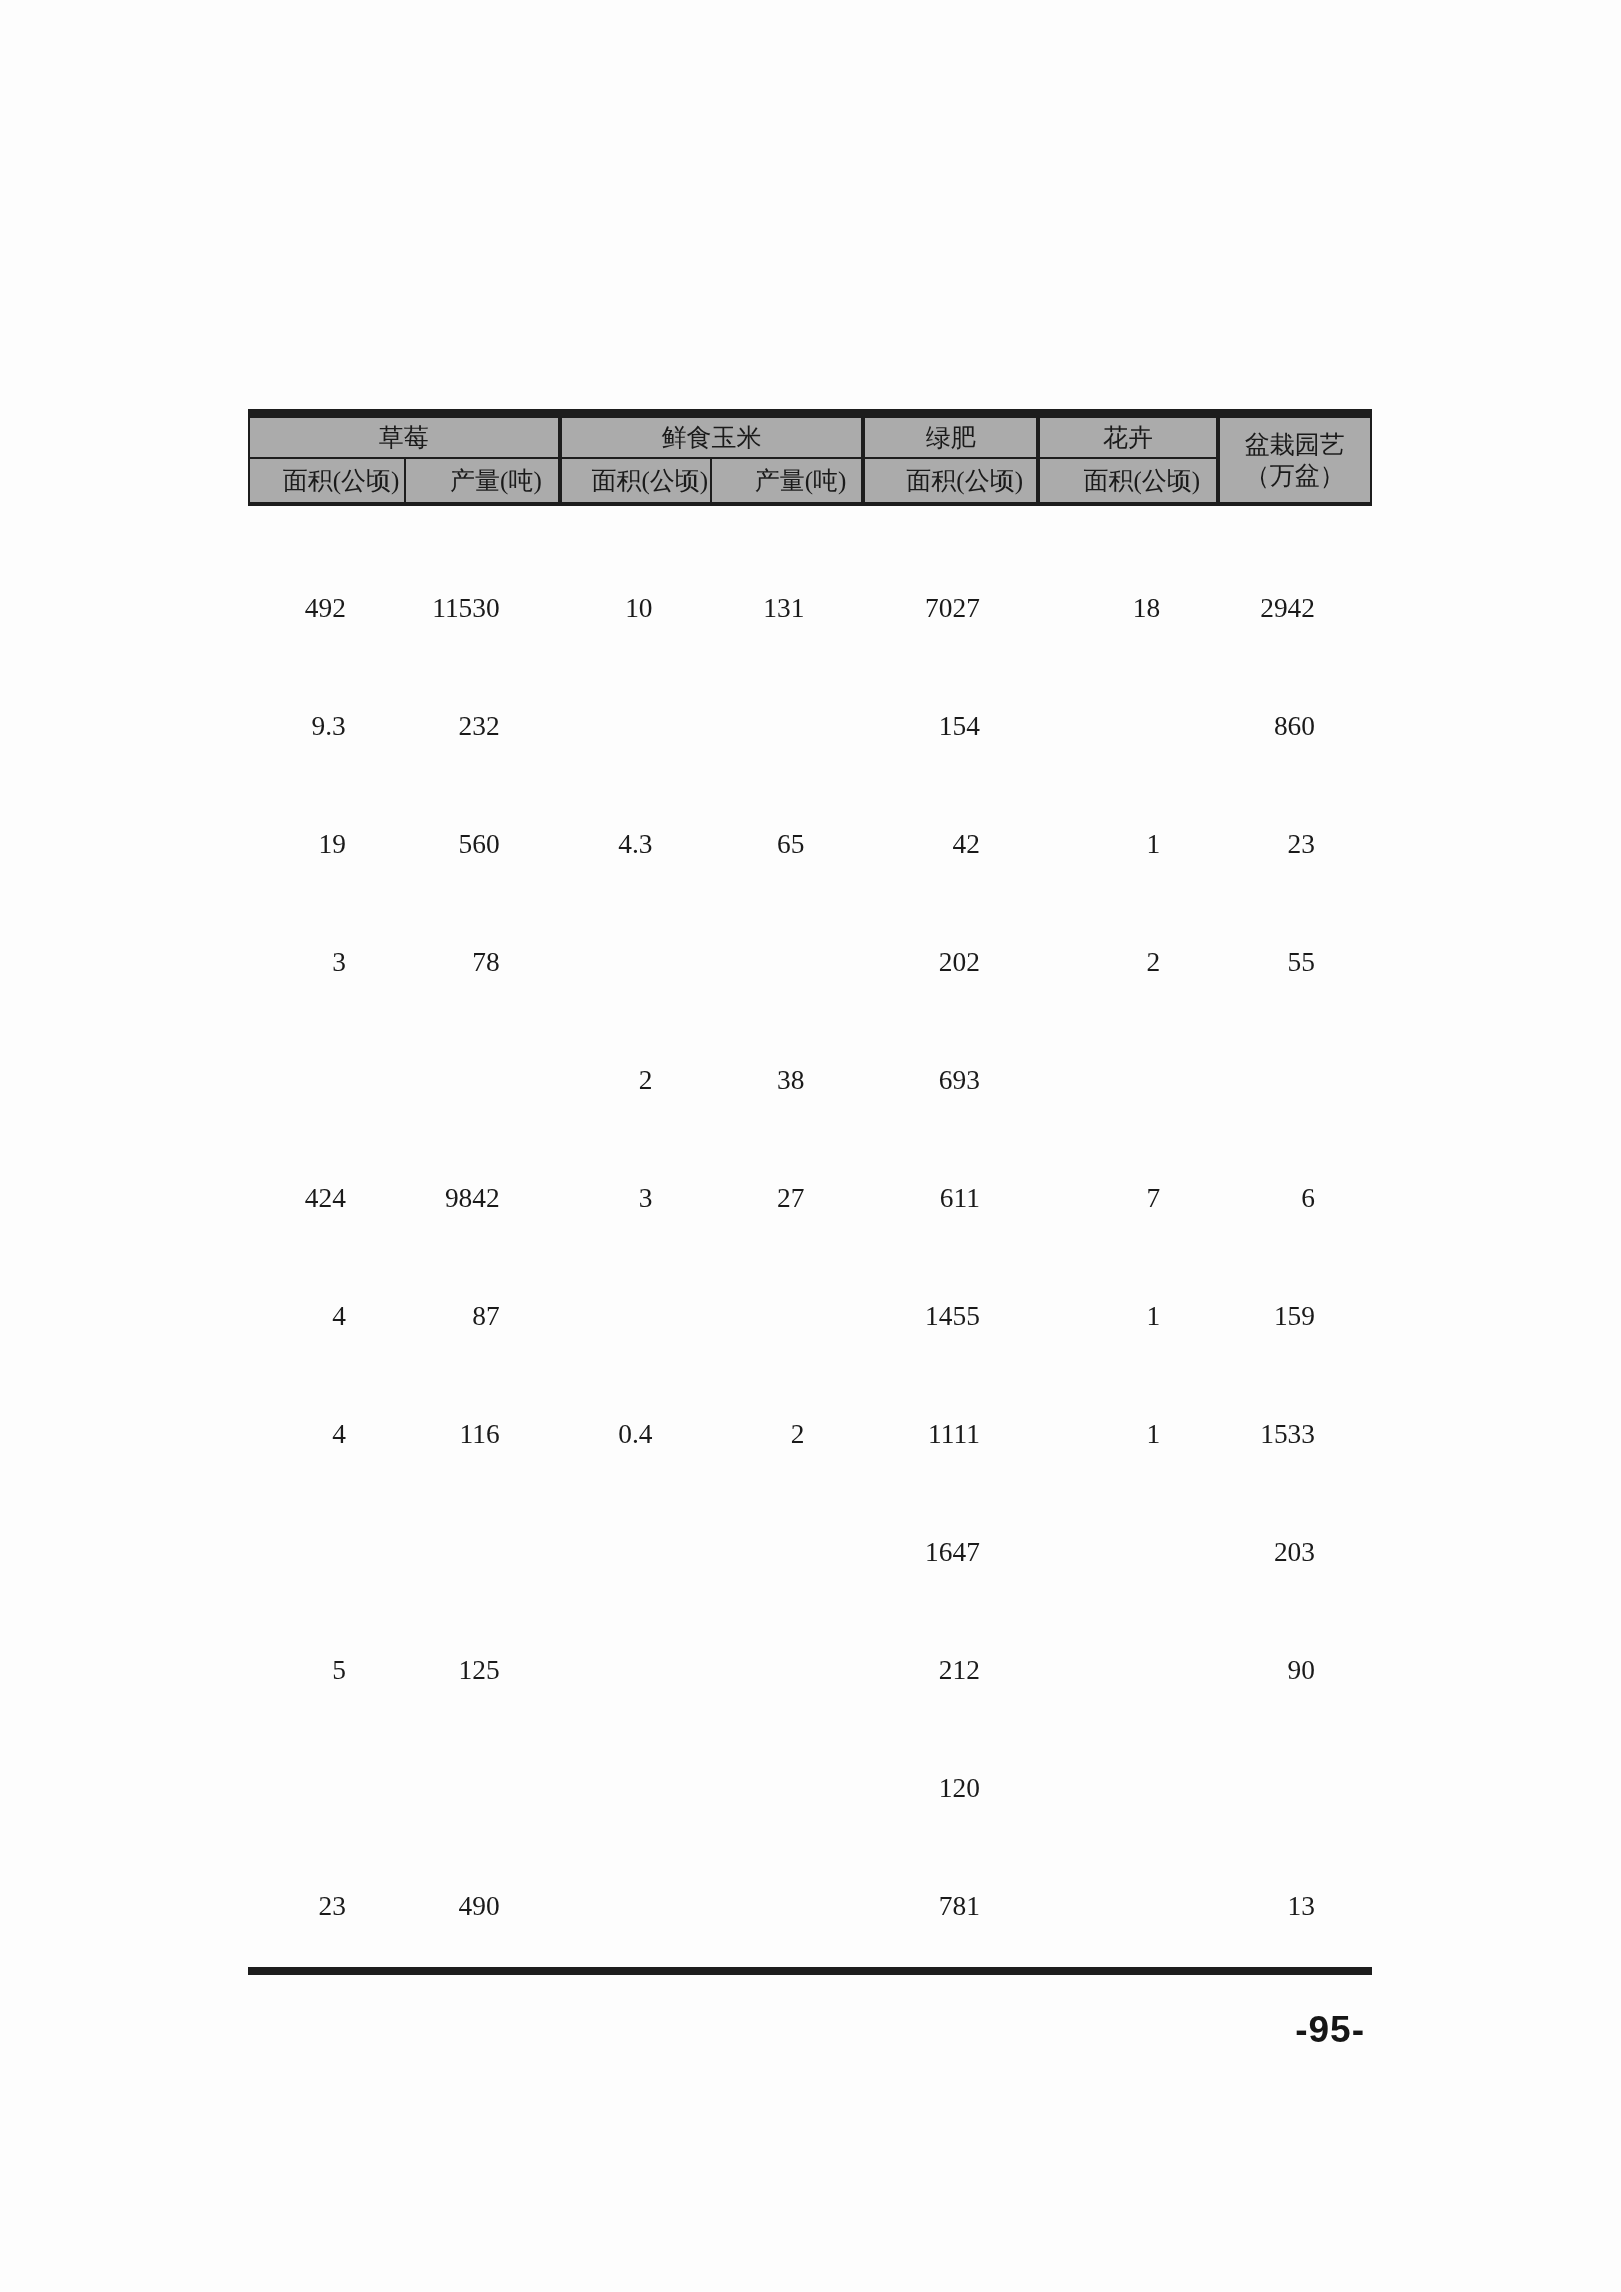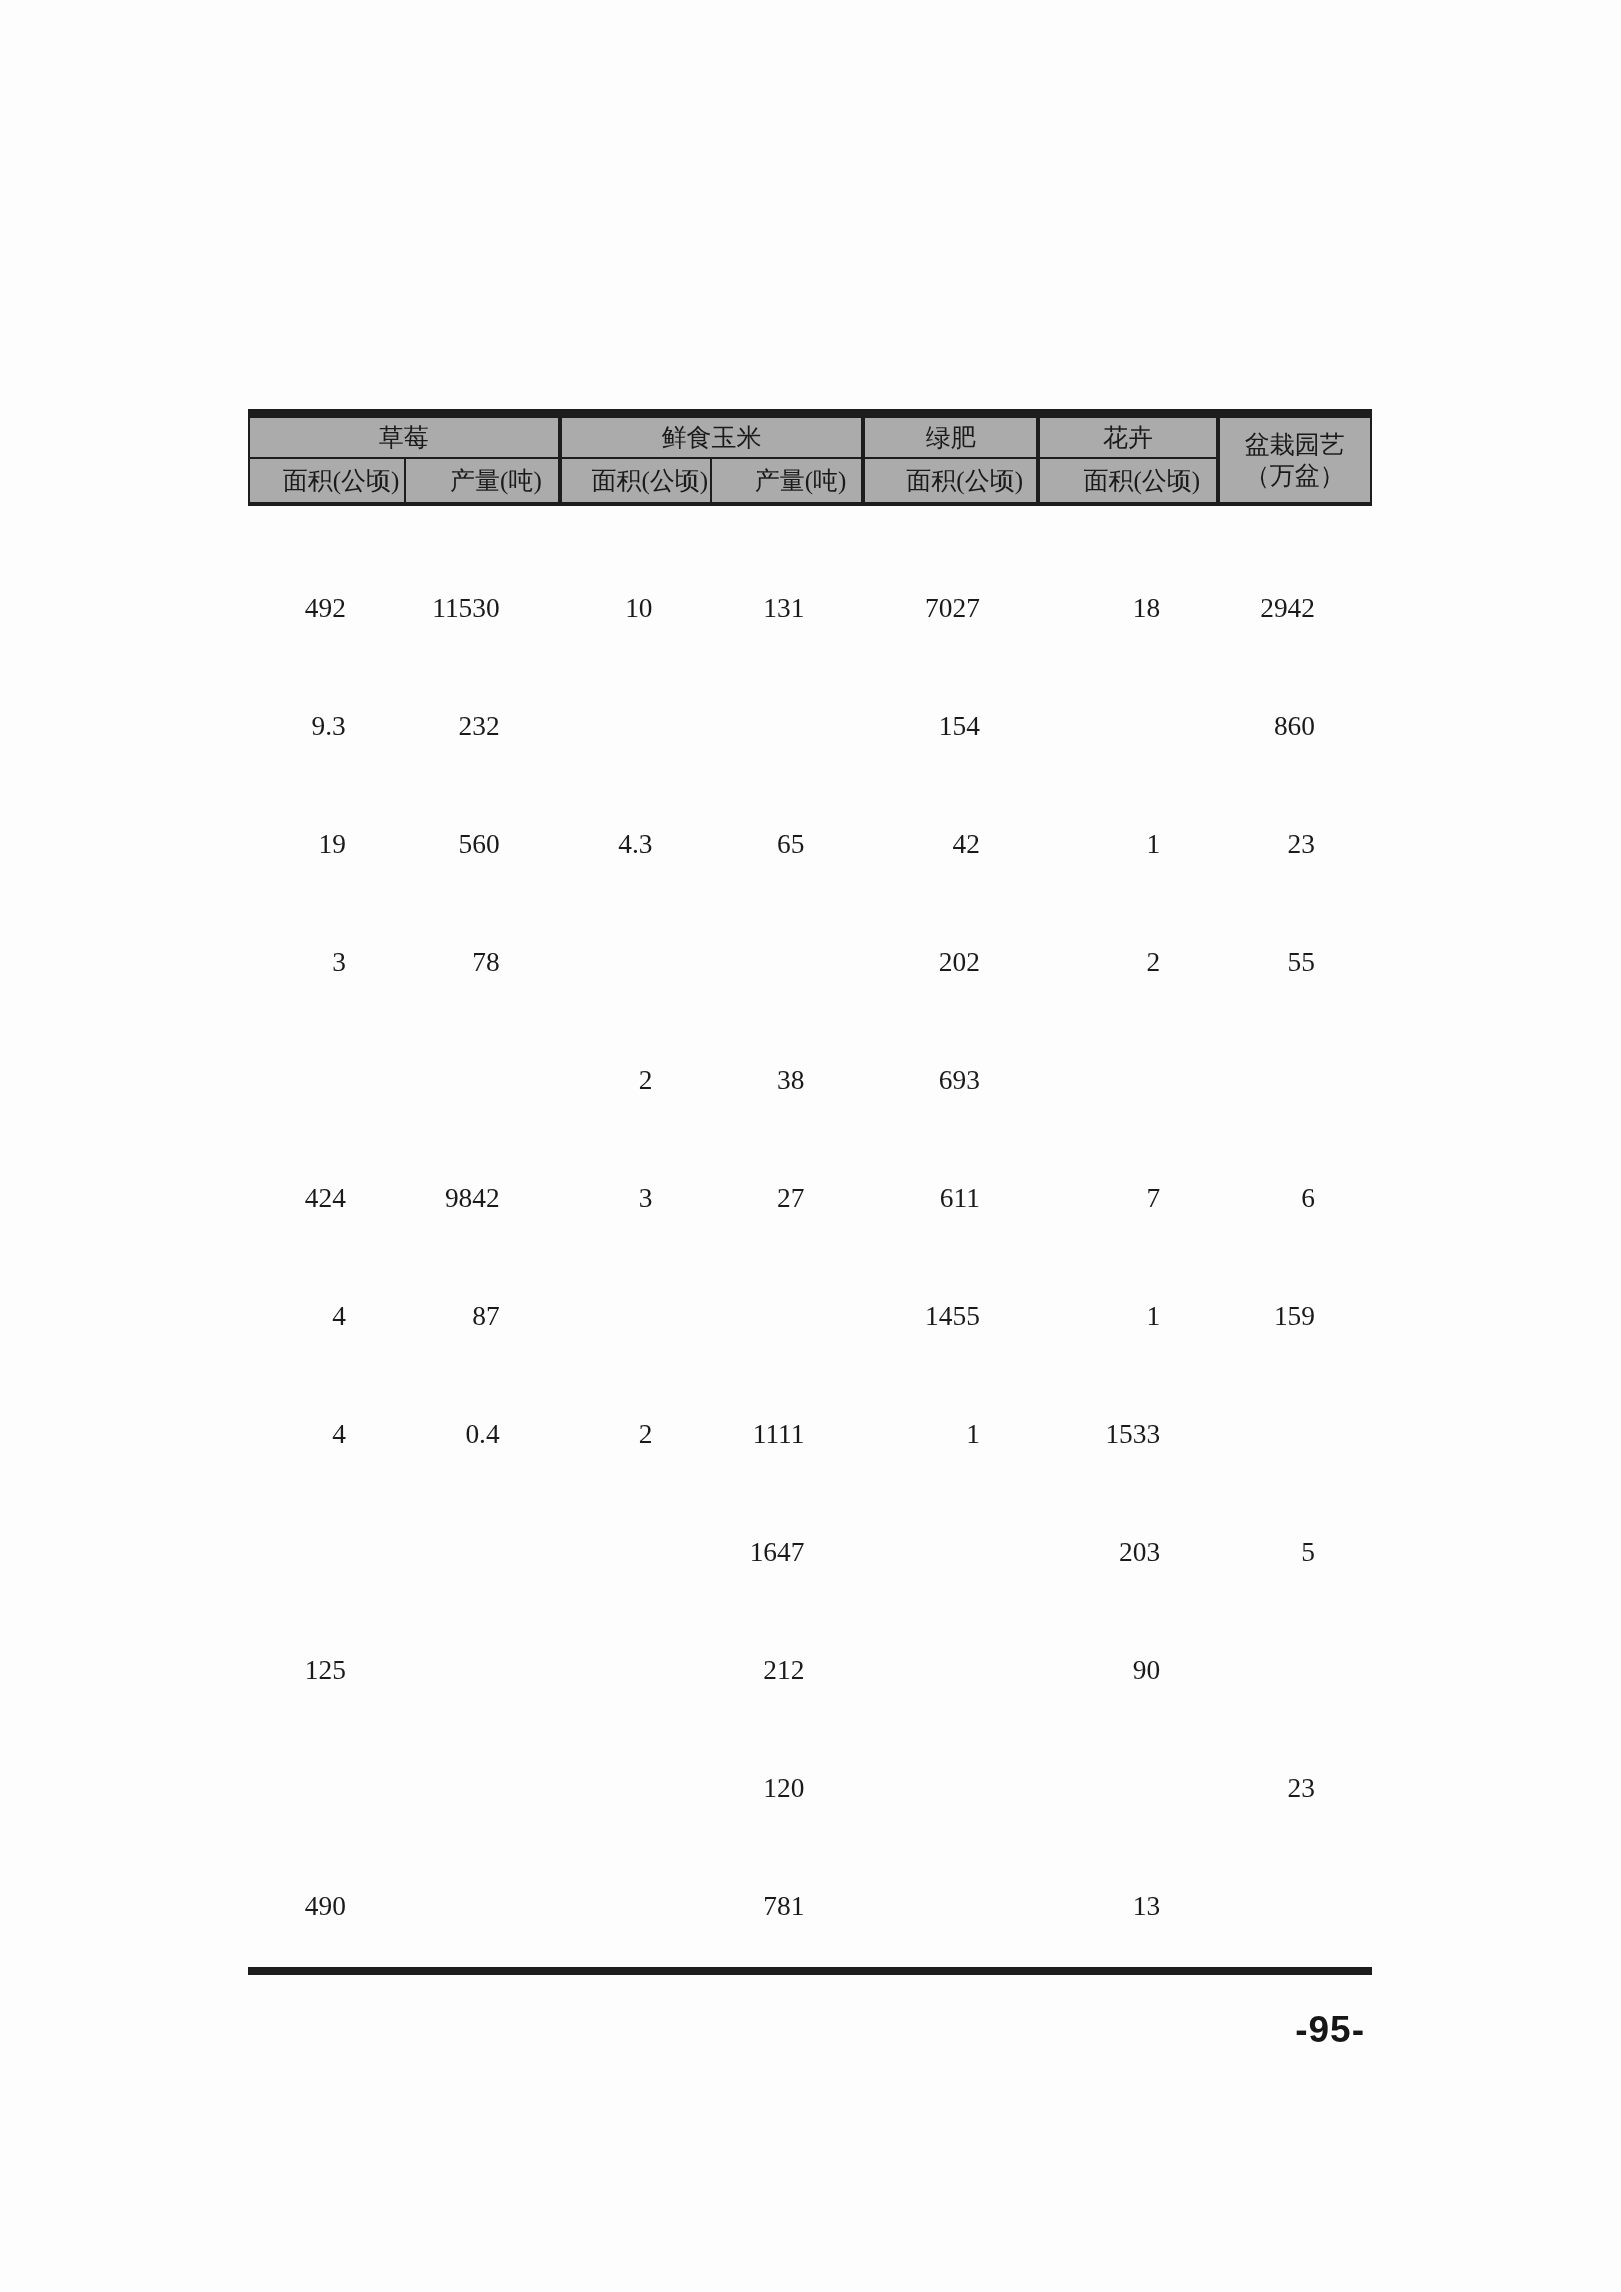--- a/index.html
+++ b/index.html
@@ -155,20 +155,21 @@
         <div class="dcell">7</div>
         <div class="dcell">6</div>
         <div class="dcell">4</div>
         <div class="dcell">87</div>
         <div class="dcell"></div>
         <div class="dcell"></div>
         <div class="dcell">1455</div>
         <div class="dcell">1</div>
         <div class="dcell">159</div>
         <div class="dcell">4</div>
+        <div class="dcell">116</div>
         <div class="dcell">0.4</div>
         <div class="dcell">2</div>
         <div class="dcell">1111</div>
         <div class="dcell">1</div>
         <div class="dcell">1533</div>
         <div class="dcell"></div>
         <div class="dcell"></div>
         <div class="dcell"></div>
         <div class="dcell"></div>
         <div class="dcell">1647</div>

